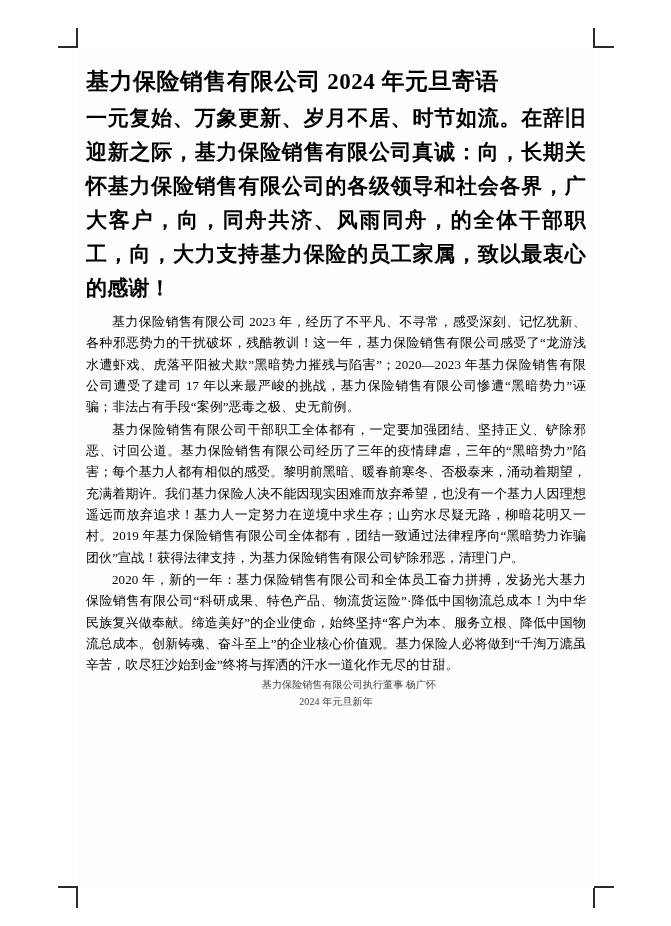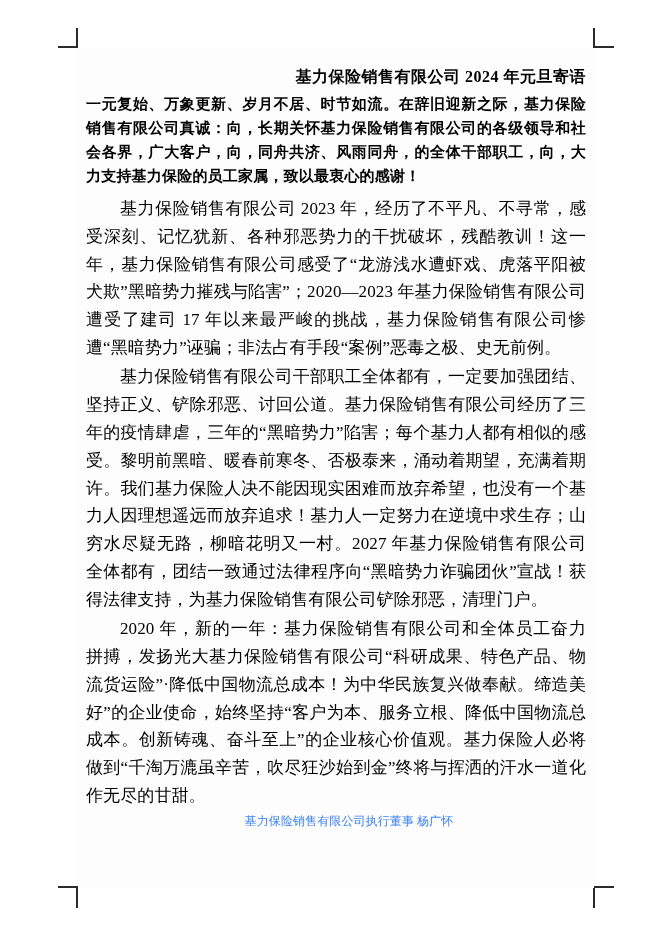--- a/index.html
+++ b/index.html
@@ -33,57 +33,57 @@
   .crop-marks {
     position: absolute;
     inset: 0;
     pointer-events: none;
   }
   .mark {
     position: absolute;
     background: #2b2b2b;
   }
   .doc-title {
-    font-size: 16px;
+    font-size: 23px;
     font-weight: bold;
-    text-align: right;
+    text-align: left;
     letter-spacing: 0.5px;
     line-height: 1.35;
     margin: 0 0 4px 0;
     color: #000;
     white-space: nowrap;
   }
   .lead {
-    font-size: 15px;
+    font-size: 21px;
     font-weight: bold;
     line-height: 1.62;
     text-align: justify;
     text-justify: inter-ideograph;
     color: #000;
     margin: 0 0 6px 0;
     letter-spacing: 0.2px;
   }
   p.body-par {
-    font-size: 17px;
+    font-size: 13px;
     line-height: 1.64;
     text-align: justify;
     text-justify: inter-ideograph;
     color: #000;
     margin: 0 0 1px 0;
     text-indent: 2em;
     letter-spacing: 0.1px;
   }
   .sign-block {
     margin-top: 2px;
   }
   .sign-line {
-    font-size: 12px;
+    font-size: 10px;
     line-height: 1.64;
     text-align: center;
-    color: #3b82f6;
+    color: #404040;
     margin: 0;
     letter-spacing: 0.1px;
   }
   .sign-line.indent-right {
     padding-left: 26px;
   }
 </style>
 </head>
 <body>
 
@@ -100,21 +100,22 @@
     <div class="mark" style="left:594px; top:886px; width:20px; height:2px;"></div>
   </div>
 
   <div class="paper">
 
     <h1 class="doc-title">基力保险销售有限公司 2024 年元旦寄语</h1>
 
     <div class="lead">一元复始、万象更新、岁月不居、时节如流。在辞旧迎新之际，基力保险销售有限公司真诚：向，长期关怀基力保险销售有限公司的各级领导和社会各界，广大客户，向，同舟共济、风雨同舟，的全体干部职工，向，大力支持基力保险的员工家属，致以最衷心的感谢！</div>
 
     <p class="body-par">基力保险销售有限公司 2023 年，经历了不平凡、不寻常，感受深刻、记忆犹新、各种邪恶势力的干扰破坏，残酷教训！这一年，基力保险销售有限公司感受了“龙游浅水遭虾戏、虎落平阳被犬欺”黑暗势力摧残与陷害”；2020—2023 年基力保险销售有限公司遭受了建司 17 年以来最严峻的挑战，基力保险销售有限公司惨遭“黑暗势力”诬骗；非法占有手段“案例”恶毒之极、史无前例。</p>
-    <p class="body-par">基力保险销售有限公司干部职工全体都有，一定要加强团结、坚持正义、铲除邪恶、讨回公道。基力保险销售有限公司经历了三年的疫情肆虐，三年的“黑暗势力”陷害；每个基力人都有相似的感受。黎明前黑暗、暖春前寒冬、否极泰来，涌动着期望，充满着期许。我们基力保险人决不能因现实困难而放弃希望，也没有一个基力人因理想遥远而放弃追求！基力人一定努力在逆境中求生存；山穷水尽疑无路，柳暗花明又一村。2027 年基力保险销售有限公司全体都有，团结一致通过法律程序向“黑暗势力诈骗团伙”宣战！获得法律支持，为基力保险销售有限公司铲除邪恶，清理门户。</p>
+    <p class="body-par">基力保险销售有限公司干部职工全体都有，一定要加强团结、坚持正义、铲除邪恶、讨回公道。基力保险销售有限公司经历了三年的疫情肆虐，三年的“黑暗势力”陷害；每个基力人都有相似的感受。黎明前黑暗、暖春前寒冬、否极泰来，涌动着期望，充满着期许。我们基力保险人决不能因现实困难而放弃希望，也没有一个基力人因理想遥远而放弃追求！基力人一定努力在逆境中求生存；山穷水尽疑无路，柳暗花明又一村。2019 年基力保险销售有限公司全体都有，团结一致通过法律程序向“黑暗势力诈骗团伙”宣战！获得法律支持，为基力保险销售有限公司铲除邪恶，清理门户。</p>
     <p class="body-par">2020 年，新的一年：基力保险销售有限公司和全体员工奋力拼搏，发扬光大基力保险销售有限公司“科研成果、特色产品、物流货运险”·降低中国物流总成本！为中华民族复兴做奉献。缔造美好”的企业使命，始终坚持“客户为本、服务立根、降低中国物流总成本。创新铸魂、奋斗至上”的企业核心价值观。基力保险人必将做到“千淘万漉虽辛苦，吹尽狂沙始到金”终将与挥洒的汗水一道化作无尽的甘甜。</p>
 
     <div class="sign-block">
       <p class="sign-line indent-right">基力保险销售有限公司执行董事 杨广怀</p>
+      <p class="sign-line">2024 年元旦新年</p>
     </div>
 
   </div>
 </div>
 
 </body></html>

